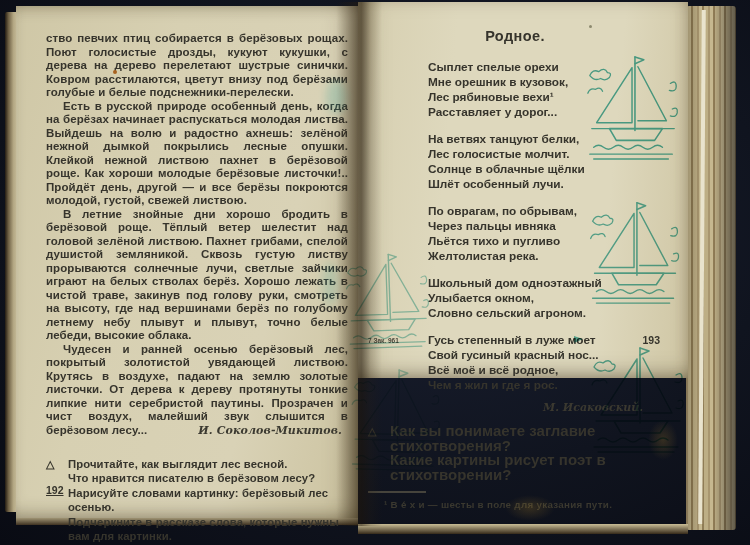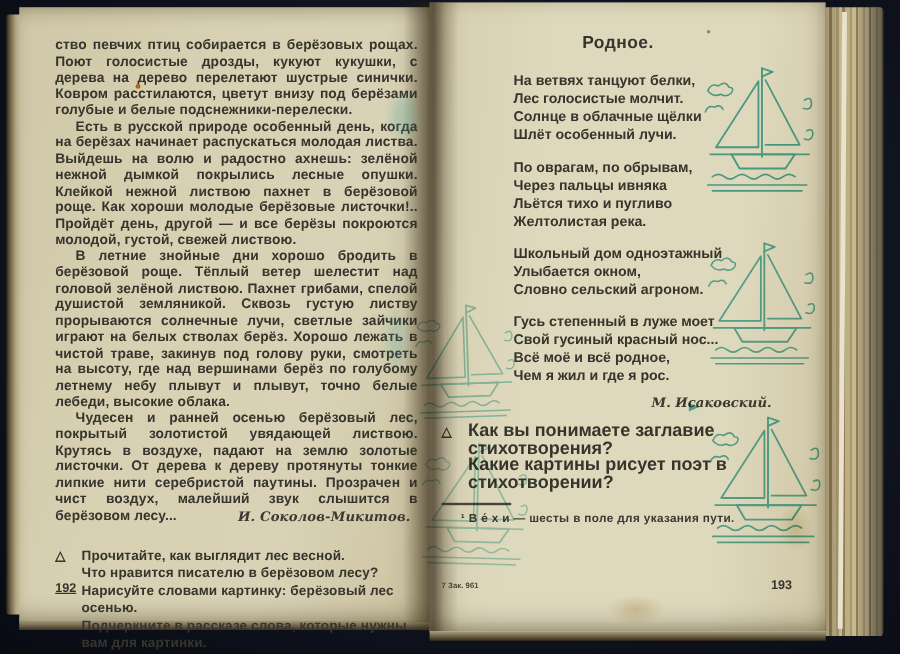--- a/index.html
+++ b/index.html
@@ -18,21 +18,21 @@
     position:absolute; z-index:2;
   }
   .page-left {
     left:16px; top:6px; width:342px; height:512px;
     background: linear-gradient(105deg, #cfc7a6 0%, #d7d0b2 35%, #d9d2b6 70%, #cbc29f 100%);
     box-shadow: inset -20px 0 26px -14px rgba(60,45,22,.5),
                 inset 0 -12px 20px -12px rgba(50,40,18,.45),
                 inset 0 10px 14px -10px rgba(60,48,24,.35);
   }
   .page-right {
-    left:358px; top:2px; width:330px; height:524px;
+    left:358px; top:2px; width:330px; height:376px;
     background: linear-gradient(95deg, #c6bc99 0%, #d8d1b3 7%, #ded8bd 28%, #ded8bd 74%, #cfc6a4 100%);
     box-shadow: inset 18px 0 28px -16px rgba(60,45,22,.55),
                 inset -9px 0 16px -9px rgba(90,70,40,.4),
                 inset 0 -14px 22px -14px rgba(50,40,18,.5);
   }
   .right-edge-stack {
     position:absolute; left:686px; top:6px; width:50px; height:524px; z-index:1;
     background: repeating-linear-gradient(90deg,
       #a8966f 0 2px, #c6b88f 2px 5px, #8f7c55 5px 7px, #bdae85 7px 11px);
     border-radius:3px;
@@ -151,20 +151,26 @@
       </div>
     </div>
     <div class="pagenum pagenum-left">192</div>
   </div>
 
   <div class="page page-right">
     <div class="content">
       <div class="poem-title">Родное.</div>
       <div class="poem">
         <div class="stanza">
+          <div>Сыплет спелые орехи</div>
+          <div>Мне орешник в кузовок,</div>
+          <div>Лес рябиновые вехи¹</div>
+          <div>Расставляет у дорог...</div>
+        </div>
+        <div class="stanza">
           <div>На ветвях танцуют белки,</div>
           <div>Лес голосистые молчит.</div>
           <div>Солнце в облачные щёлки</div>
           <div>Шлёт особенный лучи.</div>
         </div>
         <div class="stanza">
           <div>По оврагам, по обрывам,</div>
           <div>Через пальцы ивняка</div>
           <div>Льётся тихо и пугливо</div>
           <div>Желтолистая река.</div>

